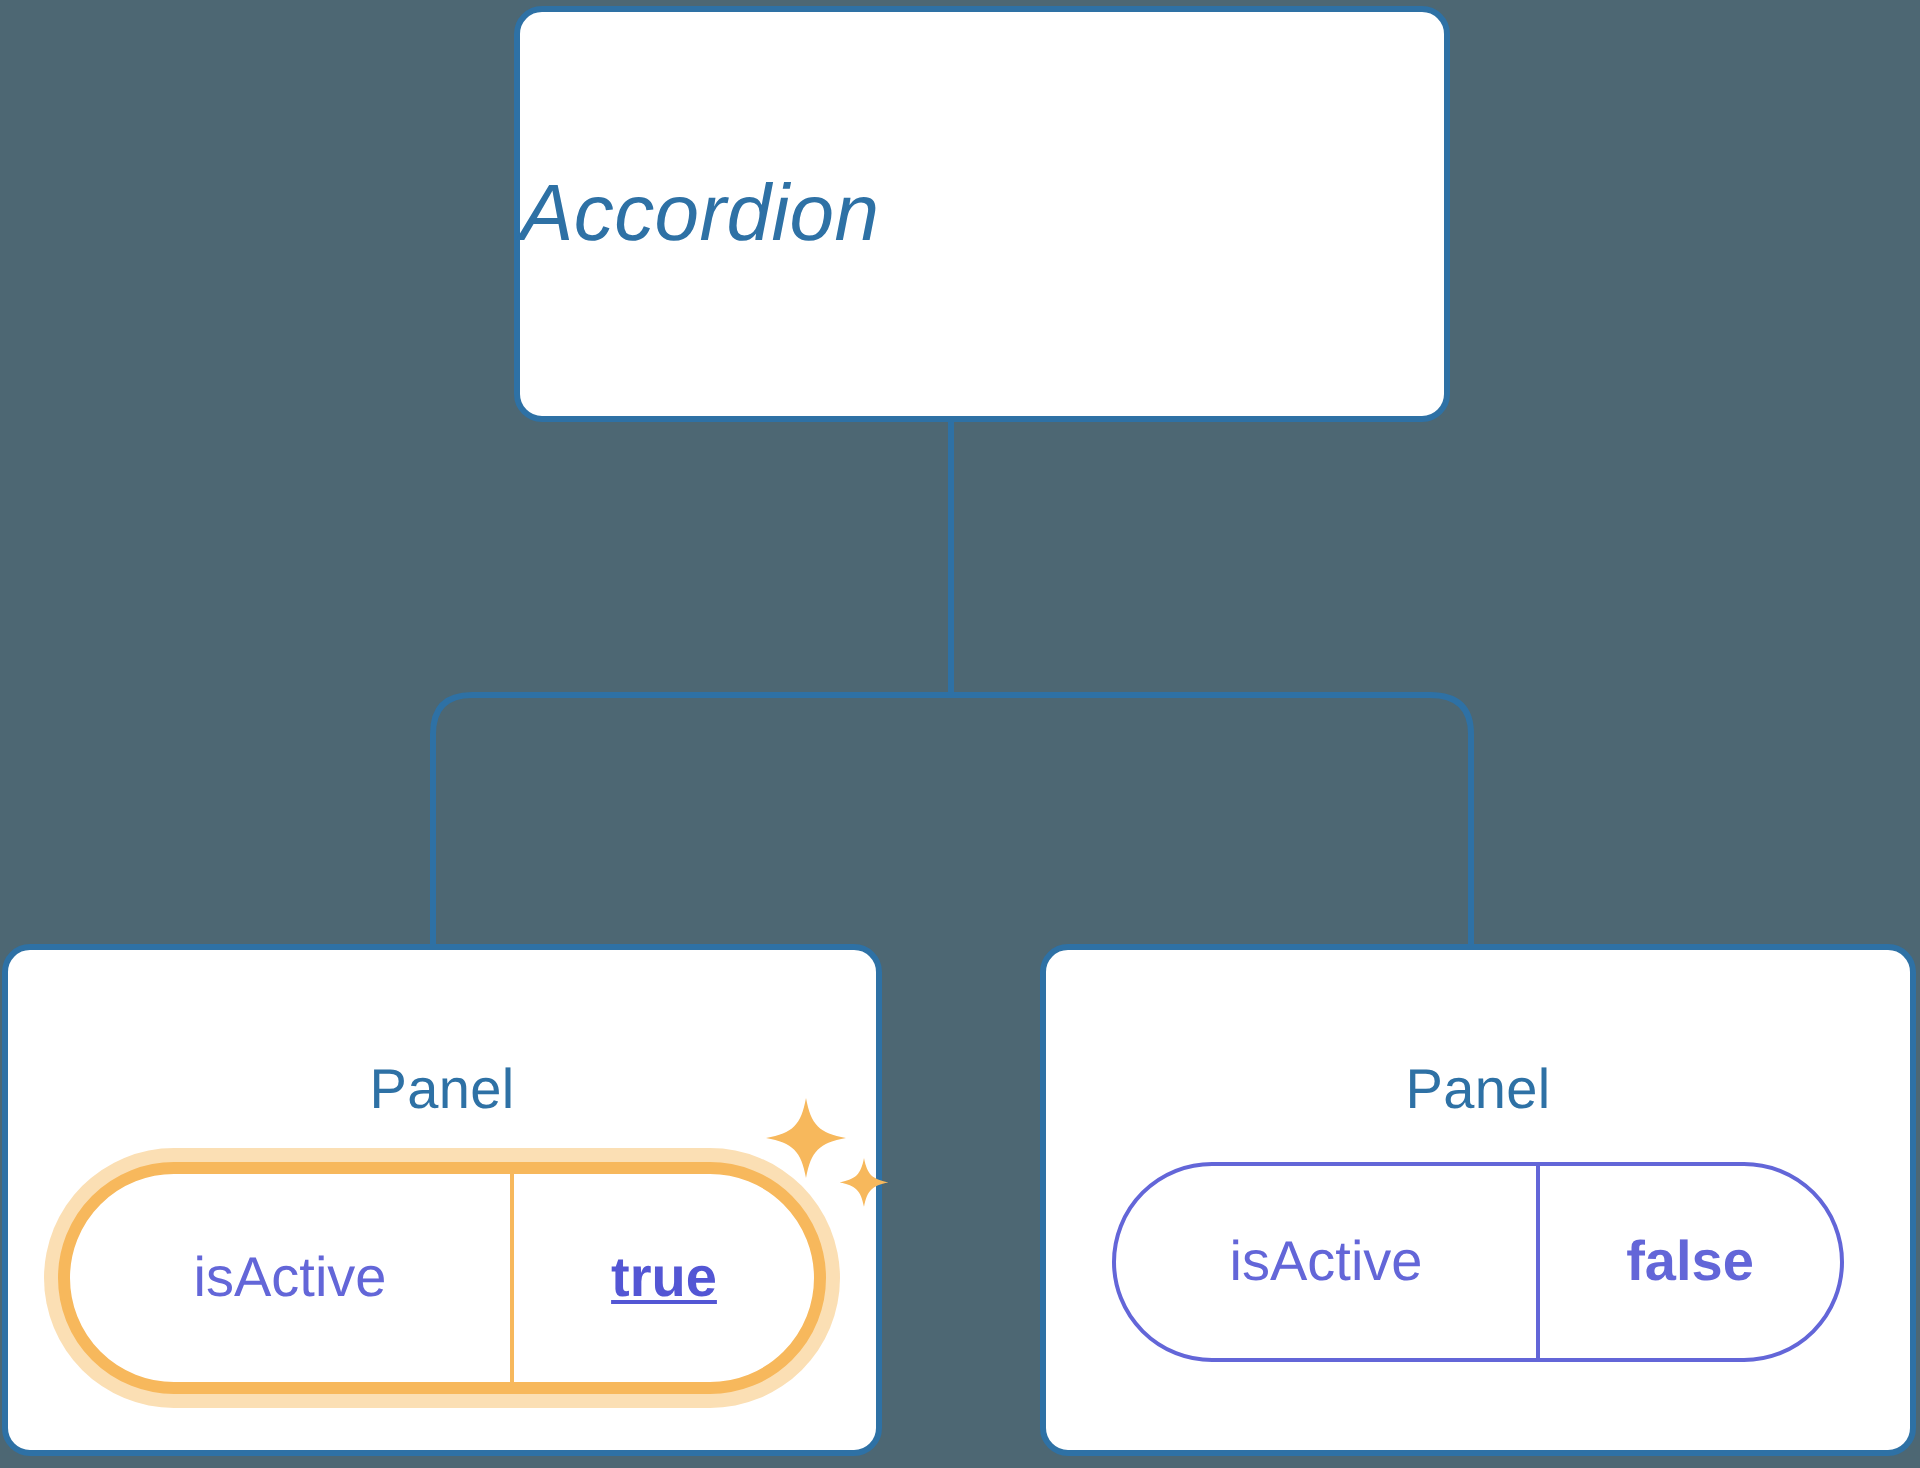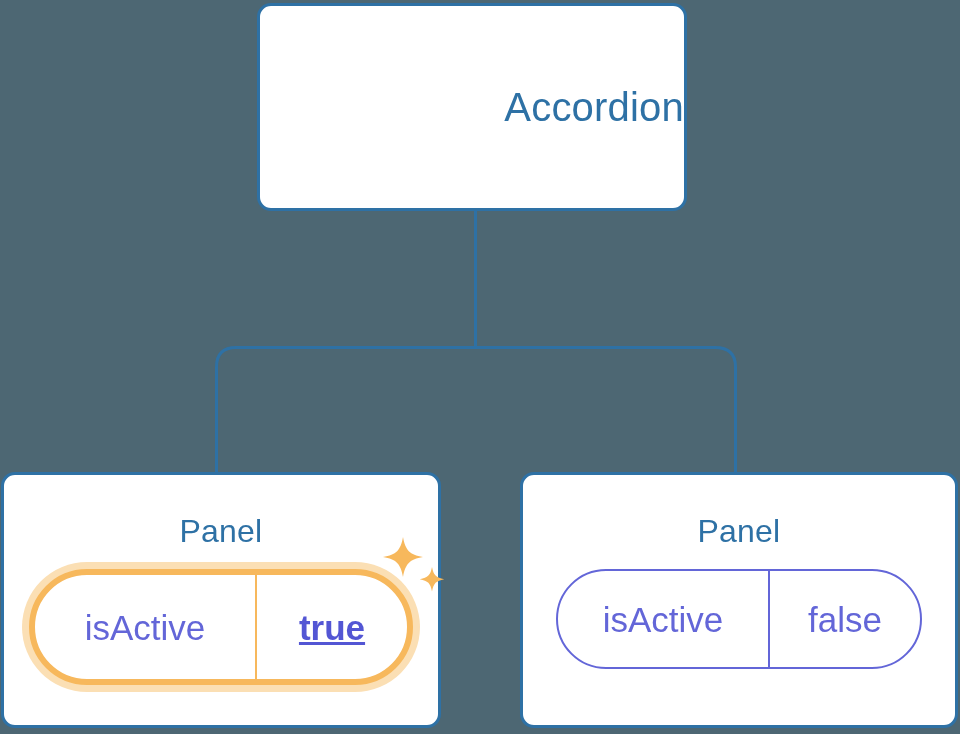--- a/index.html
+++ b/index.html
@@ -48,25 +48,26 @@
     text-align: center;
     letter-spacing: 0.2px;
     line-height: 1;
     white-space: nowrap;
   }
 
   
   #root-card {
     left: 257px;
     top: 3px;
-    width: 430px;
+    width: 468px;
     height: 208px;
     display: flex;
     align-items: center;
-    justify-content: flex-end;
+    justify-content: flex-start;
+    font-style: italic;
   }
   #root-card .card-title {
     font-size: 40px;
   }
 
   
   .panel-card {
     top: 472px;
     height: 256px;
     display: flex;
@@ -76,22 +77,22 @@
   }
   #panel-left {
     left: 1px;
     width: 440px;
   }
   #panel-right {
     left: 520px;
     width: 438px;
   }
   .panel-card .card-title {
-    margin-top: 40px;
-    font-size: 32px;
+    margin-top: 56px;
+    font-size: 28px;
   }
 
   
   .pill-wrap {
     position: relative;
     margin-top: 22px;
   }
 
   .pill {
     position: relative;
@@ -100,40 +101,40 @@
     box-sizing: border-box;
     border-radius: 999px;
     background: #ffffff;
   }
 
   .pill-cell {
     display: flex;
     align-items: center;
     justify-content: center;
     box-sizing: border-box;
-    font-size: 35px;
+    font-size: 28px;
     line-height: 1;
     white-space: nowrap;
   }
 
   
   .pill-plain {
     border: 2.5px solid #6366d8;
     height: 100px;
   }
   .pill-plain .pill-name {
     width: 212px;
     color: #6366d8;
     font-weight: 400;
     border-right: 2.5px solid #6366d8;
   }
   .pill-plain .pill-value {
     width: 150px;
     color: #6366d8;
-    font-weight: 400;
+    font-weight: 700;
   }
 
   
   .pill-highlight {
     border: 6px solid #f7b85c;
     height: 116px;
     box-shadow: 0 0 0 7px #fbdfb4;
   }
   .pill-highlight .pill-name {
     width: 222px;

